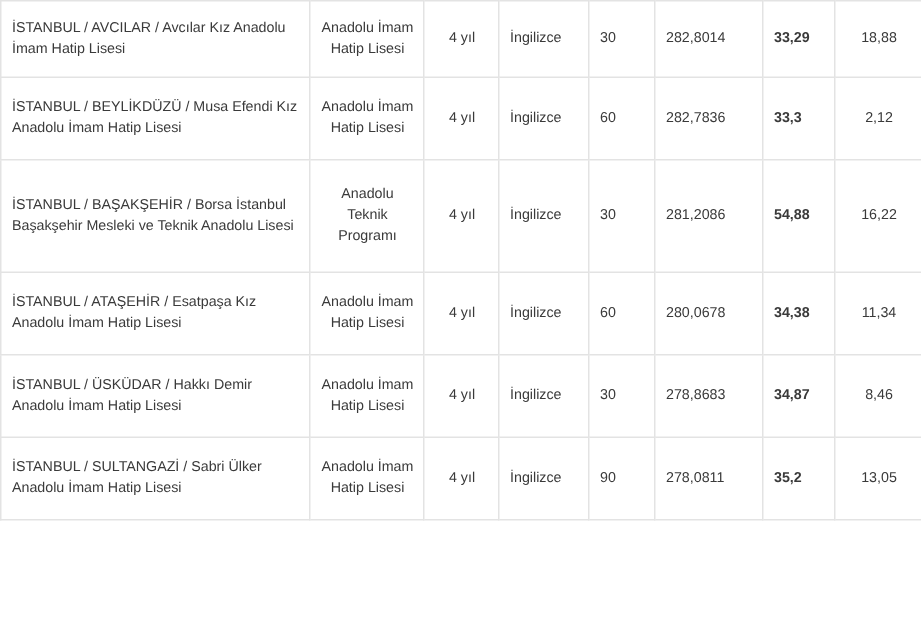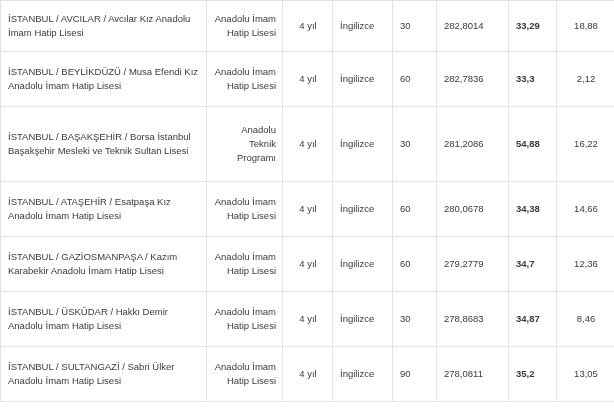--- a/index.html
+++ b/index.html
@@ -39,21 +39,21 @@
   col.c-name    { width: 206px; }
   col.c-type    { width: 76px; }
   col.c-dur     { width: 50px; }
   col.c-lang    { width: 60px; }
   col.c-quota   { width: 44px; }
   col.c-score   { width: 72px; }
   col.c-pct     { width: 48px; }
   col.c-last    { width: 58px; }
 
   td.name  { text-align: left; }
-  td.type  { text-align: right; }
+  td.type  { text-align: center; }
   td.dur   { text-align: center; }
   td.lang  { text-align: left; }
   td.quota { text-align: left; }
   td.score { text-align: left; }
   td.pct   { text-align: left; font-weight: bold; }
   td.last  { text-align: center; border-radius: 22px; }
 
   
   tr.r0 td { height: 36px; }
   tr.r1 td { height: 40px; }
@@ -94,48 +94,38 @@
         <td class="name">İSTANBUL / BEYLİKDÜZÜ / Musa Efendi Kız Anadolu İmam Hatip Lisesi</td>
         <td class="type">Anadolu İmam Hatip Lisesi</td>
         <td class="dur">4 yıl</td>
         <td class="lang">İngilizce</td>
         <td class="quota">60</td>
         <td class="score">282,7836</td>
         <td class="pct">33,3</td>
         <td class="last">2,12</td>
       </tr>
       <tr class="r2">
-        <td class="name">İSTANBUL / BAŞAKŞEHİR / Borsa İstanbul Başakşehir Mesleki ve Teknik Sultan Lisesi</td>
+        <td class="name">İSTANBUL / BAŞAKŞEHİR / Borsa İstanbul Başakşehir Mesleki ve Teknik Anadolu Lisesi</td>
         <td class="type">Anadolu Teknik Programı</td>
         <td class="dur">4 yıl</td>
         <td class="lang">İngilizce</td>
         <td class="quota">30</td>
         <td class="score">281,2086</td>
         <td class="pct">54,88</td>
         <td class="last">16,22</td>
       </tr>
       <tr class="r4">
         <td class="name">İSTANBUL / ATAŞEHİR / Esatpaşa Kız Anadolu İmam Hatip Lisesi</td>
         <td class="type">Anadolu İmam Hatip Lisesi</td>
         <td class="dur">4 yıl</td>
         <td class="lang">İngilizce</td>
         <td class="quota">60</td>
         <td class="score">280,0678</td>
         <td class="pct">34,38</td>
-        <td class="last">14,66</td>
-      </tr>
-      <tr class="r5">
-        <td class="name">İSTANBUL / GAZİOSMANPAŞA / Kazım Karabekir Anadolu İmam Hatip Lisesi</td>
-        <td class="type">Anadolu İmam Hatip Lisesi</td>
-        <td class="dur">4 yıl</td>
-        <td class="lang">İngilizce</td>
-        <td class="quota">60</td>
-        <td class="score">279,2779</td>
-        <td class="pct">34,7</td>
-        <td class="last">12,36</td>
+        <td class="last">11,34</td>
       </tr>
       <tr class="r6">
         <td class="name">İSTANBUL / ÜSKÜDAR / Hakkı Demir Anadolu İmam Hatip Lisesi</td>
         <td class="type">Anadolu İmam Hatip Lisesi</td>
         <td class="dur">4 yıl</td>
         <td class="lang">İngilizce</td>
         <td class="quota">30</td>
         <td class="score">278,8683</td>
         <td class="pct">34,87</td>
         <td class="last">8,46</td>

